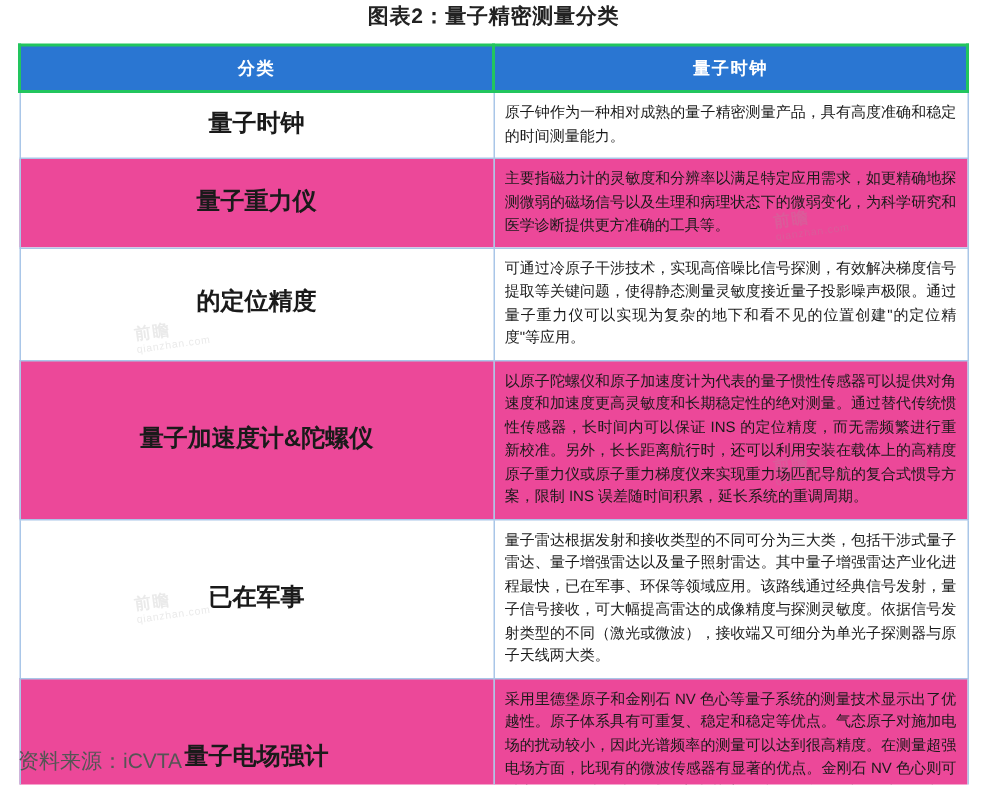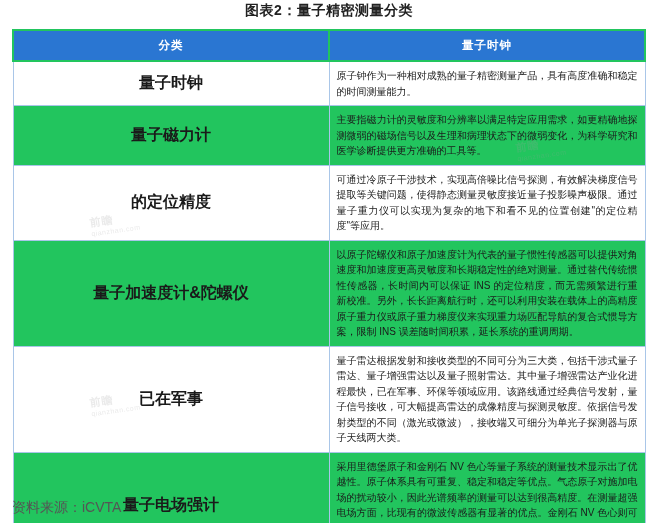--- a/index.html
+++ b/index.html
@@ -60,21 +60,21 @@
     font-size: 16px;
     color: #111;
     padding-left: 8px;
   }
   td.desc {
     text-align: justify;
     font-size: 10px;
     color: #1c1c1c;
   }
   tr.alt td {
-    background: #22c55e;
+    background: #ec4899;
     margin-top: 32px;
   }
   tr td {
     background: #ffffff;
   }
   .footer {
     position: absolute;
     left: 12px;
     right: 12px;
     bottom: 6px;
@@ -134,21 +134,21 @@
         <th>分类</th>
         <th>量子时钟</th>
       </tr>
     </thead>
     <tbody>
       <tr>
         <td class="cat">量子时钟</td>
         <td class="desc">原子钟作为一种相对成熟的量子精密测量产品，具有高度准确和稳定的时间测量能力。</td>
       </tr>
       <tr class="alt">
-        <td class="cat">量子磁力计</td>
+        <td class="cat">量子重力仪</td>
         <td class="desc">主要指磁力计的灵敏度和分辨率以满足特定应用需求，如更精确地探测微弱的磁场信号以及生理和病理状态下的微弱变化，为科学研究和医学诊断提供更方准确的工具等。</td>
       </tr>
       <tr>
         <td class="cat">的定位精度</td>
         <td class="desc">可通过冷原子干涉技术，实现高倍噪比信号探测，有效解决梯度信号提取等关键问题，使得静态测量灵敏度接近量子投影噪声极限。通过量子重力仪可以实现为复杂的地下和看不见的位置创建"的定位精度"等应用。</td>
       </tr>
       <tr class="alt">
         <td class="cat">量子加速度计&amp;陀螺仪</td>
         <td class="desc">以原子陀螺仪和原子加速度计为代表的量子惯性传感器可以提供对角速度和加速度更高灵敏度和长期稳定性的绝对测量。通过替代传统惯性传感器，长时间内可以保证 INS 的定位精度，而无需频繁进行重新校准。另外，长长距离航行时，还可以利用安装在载体上的高精度原子重力仪或原子重力梯度仪来实现重力场匹配导航的复合式惯导方案，限制 INS 误差随时间积累，延长系统的重调周期。</td>
       </tr>

